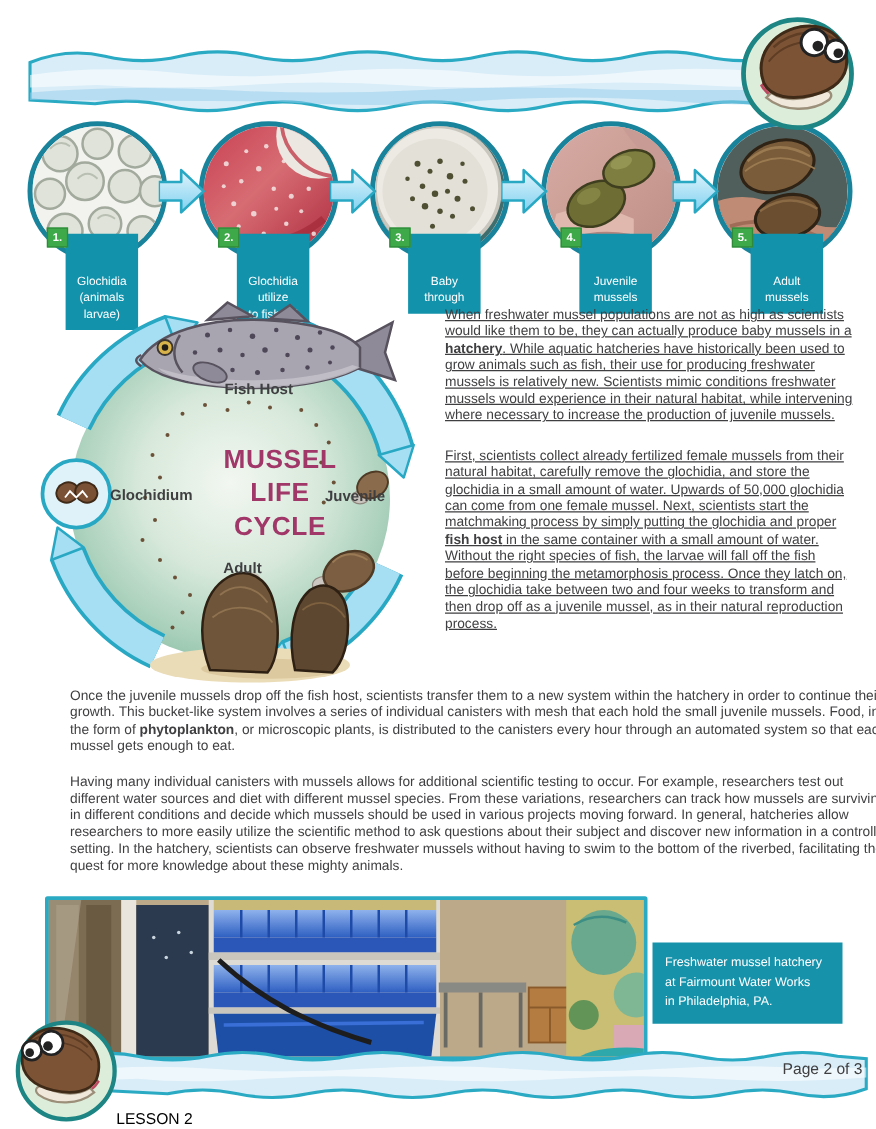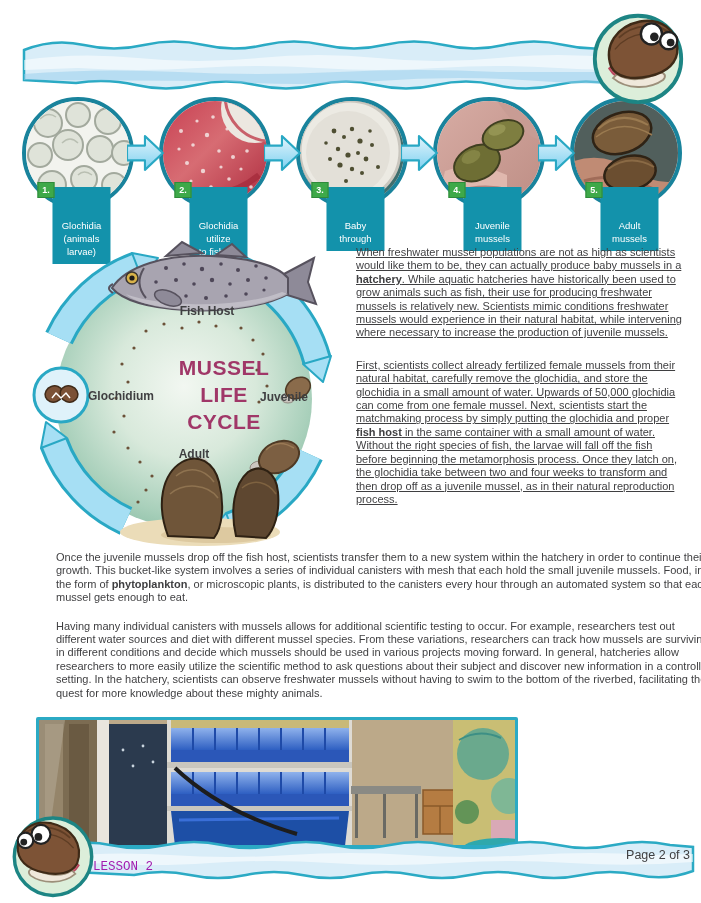--- a/index.html
+++ b/index.html
@@ -55,21 +55,21 @@
     position:absolute; left:36px; top:717px; width:482px; height:131px;
     border:3px solid #2BAAC4; border-radius:2px; overflow:hidden; background:#BCA989;
   }
   .caption {
     position:absolute; left:522px; top:754px; width:152px;
     background:#1692AB; color:#fff; font-size:10px; line-height:1.55;
     padding:9px 10px; white-space:pre-line;
   }
   
   .banner-footer { position:absolute; left:50px; top:833px; width:648px; height:52px; z-index:4; }
-  .footer-lesson { position:absolute; left:93px; top:860px; font-size:12.5px; color:#a21caf; z-index:5;font-family:Liberation Mono, monospace; }
+  .footer-lesson { position:absolute; left:93px; top:888px; font-size:12.5px; color:#000000; z-index:5; }
   .footer-page { position:absolute; left:558px; top:848px; width:132px; text-align:right; font-size:12.5px; color:#3F3F41; z-index:5; }
   b { font-weight:bold; }
 </style>
 </head>
 <body>
 
 <div class="page">
 
   <svg width="0" height="0" style="position:absolute" aria-hidden="true">
     <defs>
@@ -459,20 +459,23 @@
       <line x1="401" y1="86" x2="401" y2="114" stroke="#8A5A2A" stroke-width="1.5"></line>
       <rect x="414" y="0" width="68" height="131" fill="#C9BE74"></rect>
       <circle cx="444" cy="34" r="26" fill="#49A296" opacity=".75"></circle>
       <circle cx="470" cy="76" r="18" fill="#5FB3A4" opacity=".7"></circle>
       <circle cx="428" cy="92" r="12" fill="#4A8A50" opacity=".8"></circle>
       <rect x="452" y="100" width="30" height="31" fill="#D9A9B6"></rect>
       <path d="M420,20 Q440,8 462,18" stroke="#3D8F85" stroke-width="2" fill="none"></path>
       <ellipse cx="462" cy="128" rx="38" ry="10" fill="#2FA8AC"></ellipse>
     </svg>
   </div>
+  <div class="caption">Freshwater mussel hatchery
+at Fairmount Water Works
+in Philadelphia, PA.</div>
 
   <div class="banner-footer">
     <svg width="648" height="52" viewBox="0 0 648 52">
       <path d="M5,16 Q32,6 60,12 T116,12 T172,12 T228,12 T284,12 T340,12 T396,12 T452,12 T508,12 T564,12 T620,12 L643,14 L643,38 Q616,48 588,42 T532,42 T476,42 T420,42 T364,42 T308,42 T252,42 T196,42 T140,42 T84,42 L5,38 Z" fill="#D9EDF8" stroke="#2BAAC4" stroke-width="2.5"></path>
       <path d="M5,24 Q60,18 120,22 T240,22 T360,22 T480,22 T600,22 L643,21 L643,29 Q580,34 520,30 T400,30 T280,30 T160,30 T60,30 L5,32 Z" fill="rgba(255,255,255,0.55)"></path>
     </svg>
   </div>
   <div class="footer-lesson">LESSON 2</div>
   <div class="footer-page">Page 2 of 3</div>
 

